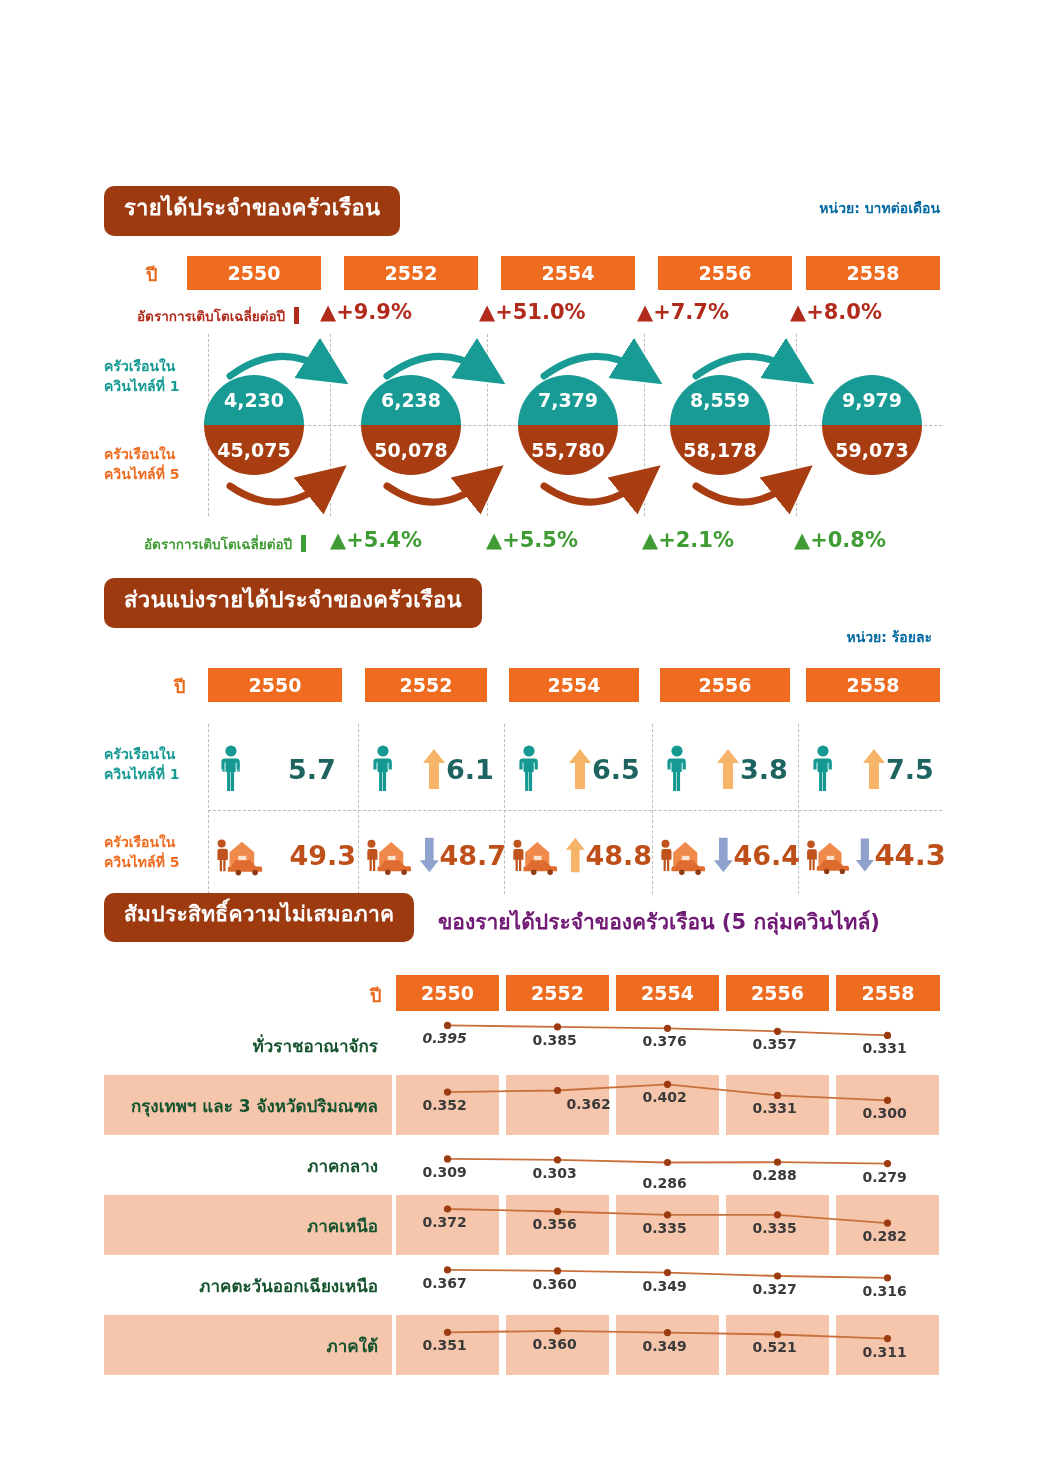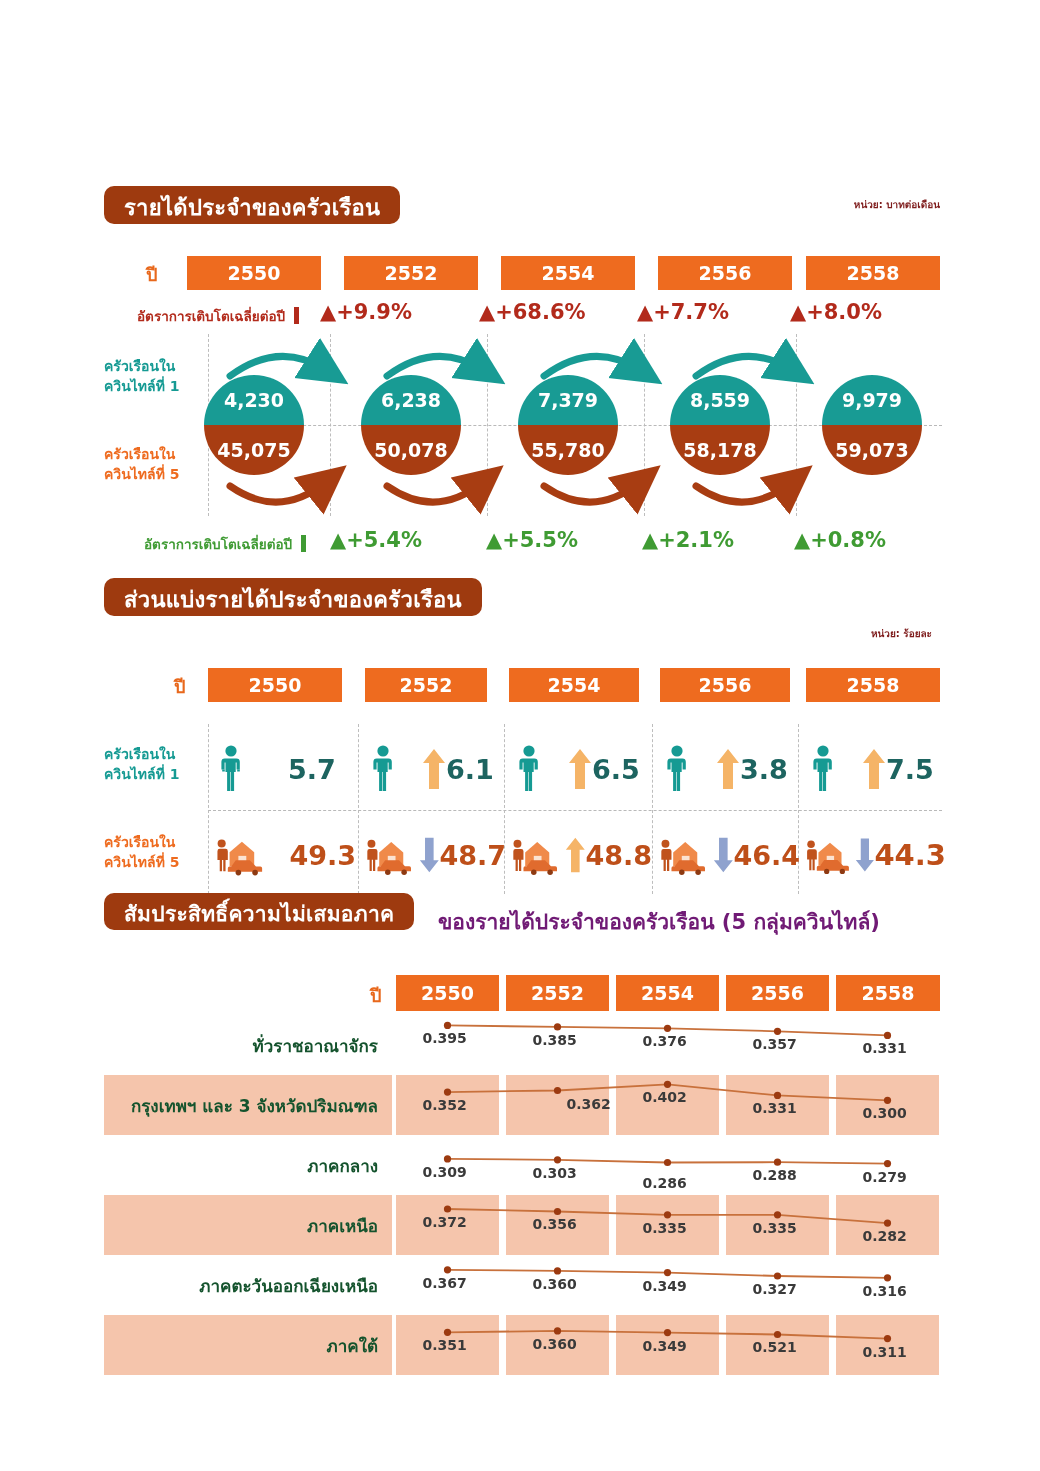--- a/index.html
+++ b/index.html
@@ -15,34 +15,34 @@
 
   
   .pill{
     display:inline-block;
     background:#9E3A0F;
     color:#ffffff;
     border-radius:10px;
     font-weight:bold;
     letter-spacing:.3px;
     line-height:1;
-    padding:11px 20px 5px 20px;
+    padding:11px 20px 17px 20px;
     white-space:nowrap;
   }
 
   
   .sec{position:absolute;}
 
   
   #sec1{left:104px;top:186px;width:836px;}
   #sec1 .s1head{position:relative;height:44px;}
   #sec1 .s1head .pill{font-size:22px;position:absolute;left:0;top:0;}
   .unit{
     position:absolute;right:0;top:11px;
-    color:#7f1d1d;font-size:10px;font-weight:bold;white-space:nowrap;
+    color:#0369a1;font-size:14px;font-weight:bold;white-space:nowrap;
   }
 
   
   .yearstrip{position:relative;height:34px;margin-top:26px;}
   .ylabel{
     position:absolute;left:42px;top:4px;
     color:#E8681C;font-weight:bold;font-size:18px;
   }
   .ybox{
     position:absolute;top:0;height:34px;
@@ -140,21 +140,21 @@
       <div class="ybox" style="left:83px;width:134px;">2550</div>
       <div class="ybox" style="left:240px;width:134px;">2552</div>
       <div class="ybox" style="left:397px;width:134px;">2554</div>
       <div class="ybox" style="left:554px;width:134px;">2556</div>
       <div class="ybox" style="left:702px;width:134px;">2558</div>
     </div>
 
     <div class="growrow top">
       <span class="growlabel" style="left:33px;"><span>อัตราการเติบโตเฉลี่ยต่อปี</span><span class="bar"></span></span>
       <span class="growitem" style="left:216px;">▲+9.9%</span>
-      <span class="growitem" style="left:375px;">▲+68.6%</span>
+      <span class="growitem" style="left:375px;">▲+51.0%</span>
       <span class="growitem" style="left:533px;">▲+7.7%</span>
       <span class="growitem" style="left:686px;">▲+8.0%</span>
     </div>
 
     <div class="circlearea">
       <div class="rowlabel q1">
         <div>ครัวเรือนใน</div>
         <div>ควินไทล์ที่ 1</div>
       </div>
       <div class="rowlabel q5">
@@ -418,21 +418,21 @@
         <div class="s3row">
           <div class="bandlabel">ทั่วราชอาณาจักร</div>
           <svg viewBox="0 0 836 60">
             <polyline points="343.5,10.4 453.5,11.9 563.5,13.3 673.5,16.3 783.5,20.4" fill="none" stroke="#C8713C" stroke-width="1.8"></polyline>
             <circle cx="343.5" cy="10.4" r="3.6" fill="#9C3A10"></circle>
             <circle cx="453.5" cy="11.9" r="3.6" fill="#9C3A10"></circle>
             <circle cx="563.5" cy="13.3" r="3.6" fill="#9C3A10"></circle>
             <circle cx="673.5" cy="16.3" r="3.6" fill="#9C3A10"></circle>
             <circle cx="783.5" cy="20.4" r="3.6" fill="#9C3A10"></circle>
           </svg>
-          <span class="vlbl" style="left: 318.5px; top: 15.3571px;">0.395</span>
+          <span class="vlbl" style="left: 318.5px; top: 15.3571px; font-style: italic;">0.395</span>
           <span class="vlbl" style="left: 428.5px; top: 16.9286px;">0.385</span>
           <span class="vlbl" style="left: 538.5px; top: 18.3429px;">0.376</span>
           <span class="vlbl" style="left: 648.5px; top: 21.3286px;">0.357</span>
           <span class="vlbl" style="left: 758.5px; top: 25.4143px;">0.331</span>
         </div>
         <div class="s3row shaded">
           <div class="bandlabel">กรุงเทพฯ และ 3 จังหวัดปริมณฑล</div>
           <div class="bandcell" style="left: 292px; width: 103px;"></div>
           <div class="bandcell" style="left: 402px; width: 103px;"></div>
           <div class="bandcell" style="left: 512px; width: 103px;"></div>

